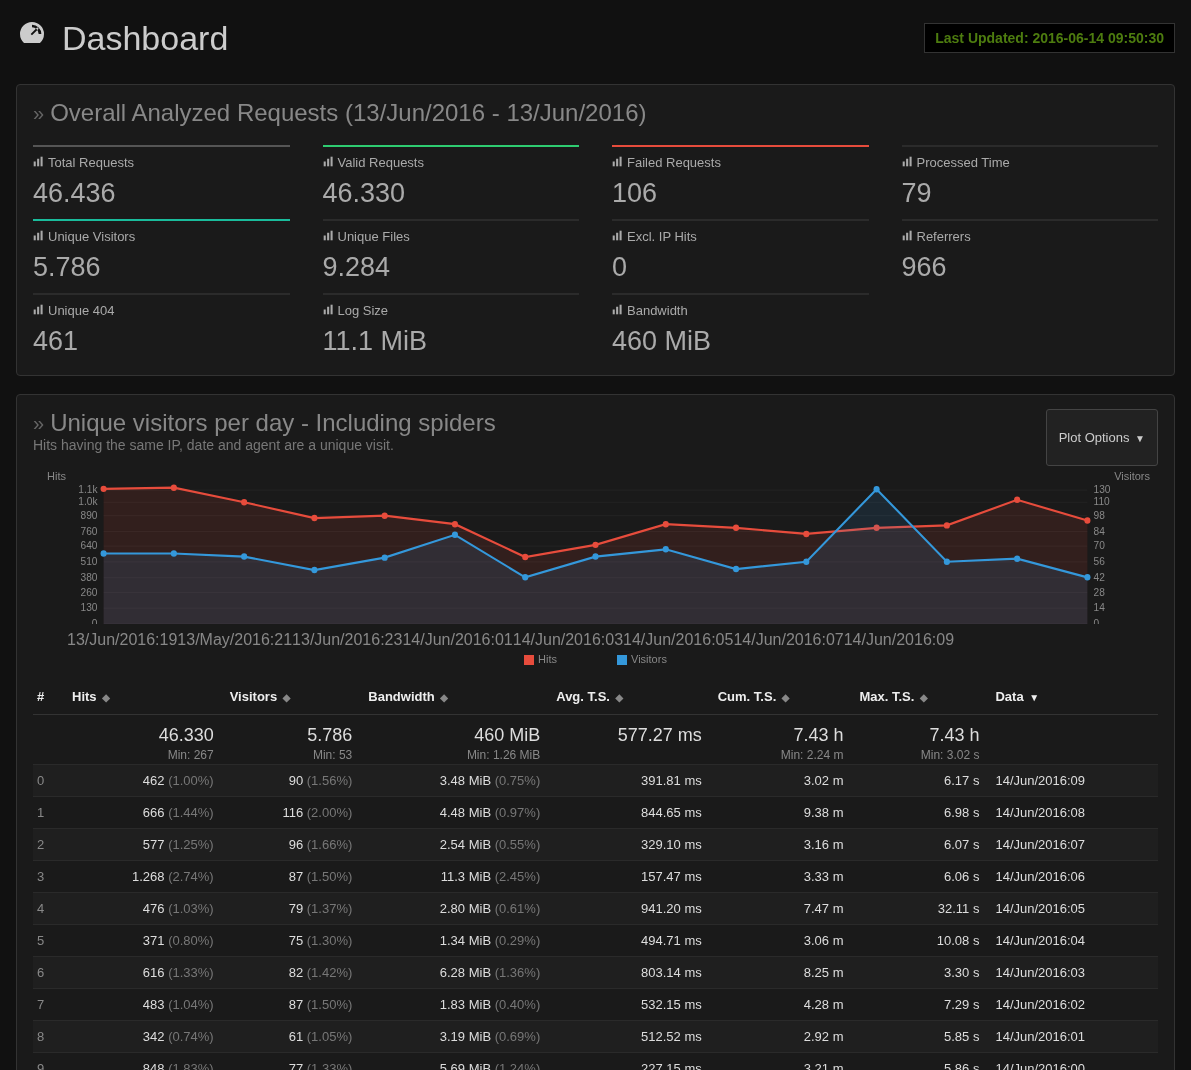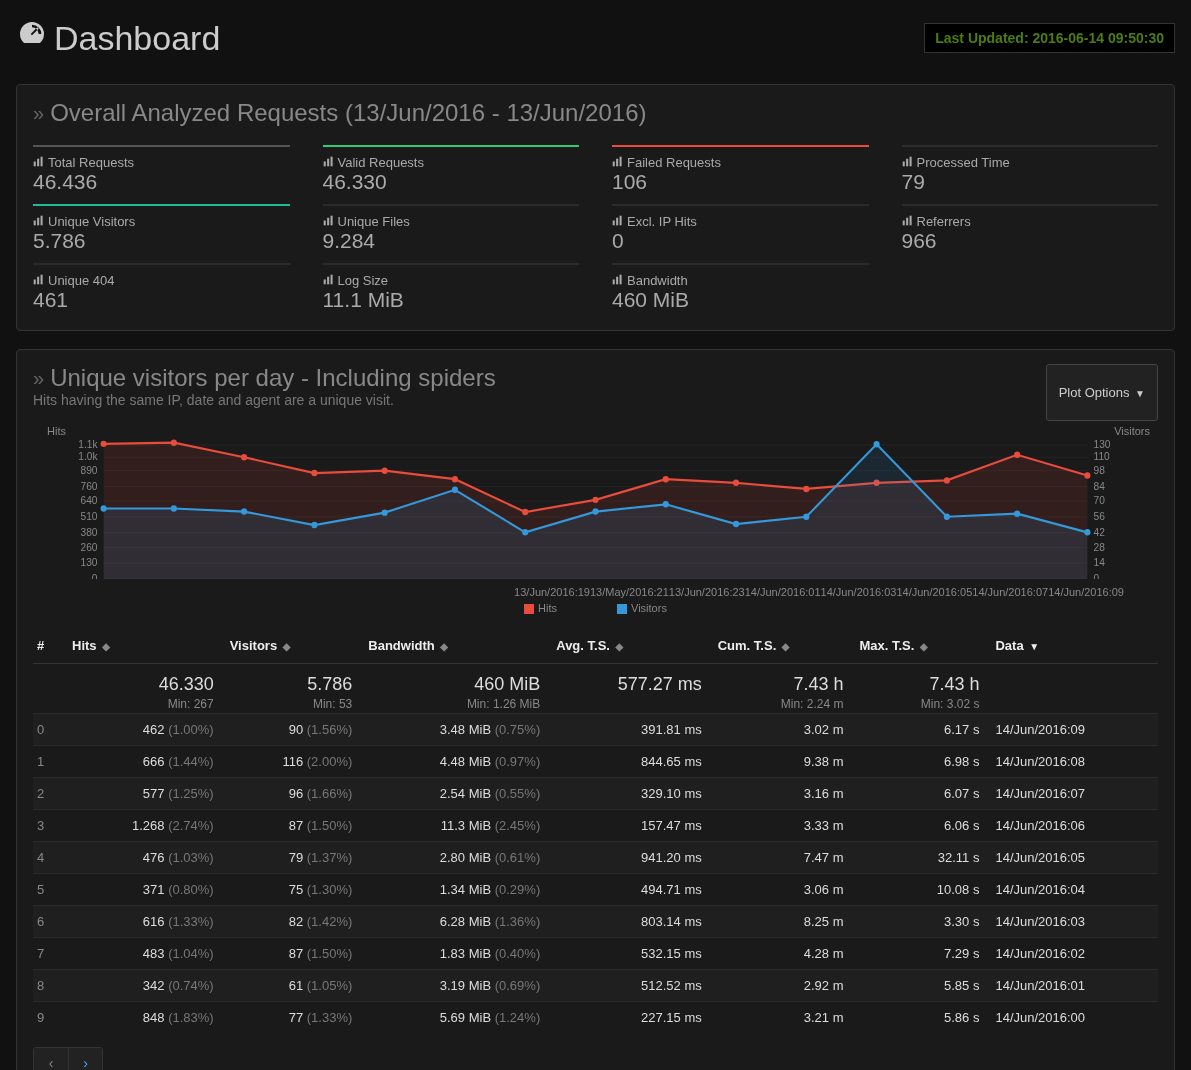--- a/index.html
+++ b/index.html
@@ -17,21 +17,21 @@
     align-items: center;
     padding: 18px 0 8px;
     margin-bottom: 8px;
   }
   .header h1 {
     font-size: 34px;
     font-weight: 400;
     color: #ccc;
     display: flex;
     align-items: center;
-    gap: 6px;
+    gap: 14px;
   }
   .dash-icon svg { width: 32px; height: 32px; fill: #ccc; }
   .last-updated {
     background: #000;
     border: 1px solid #333;
     padding: 6px 10px;
     color: #4d7c0f;
     font-size: 14px;
     font-weight: bold;
   }
@@ -72,23 +72,23 @@
   .stat.b-teal  { border-top-color: #1abc9c; }
   .stat-label {
     font-size: 13px;
     color: #aaa;
     display: flex;
     align-items: center;
     gap: 4px;
   }
   .stat-label svg { width: 11px; height: 11px; fill:#aaa; }
   .stat-value {
-    font-size: 21px;
+    font-size: 27px;
     color: #aaa;
-    margin-top: 0;
+    margin-top: 8px;
     font-weight: 300;
   }
   .panel-head-row{
     display:flex;
     justify-content:space-between;
     align-items:flex-start;
   }
   .plot-options {
     background: #222;
     border: 1px solid #444;
@@ -106,22 +106,22 @@
   .y-title-left, .y-title-right {
     position: absolute;
     top: -14px;
     font-size: 11px;
     color: #888;
   }
   .y-title-left { left: -20px; }
   .y-title-right { right: -26px; }
   .chart-x-labels {
     display:flex;
-    justify-content:flex-end;
-    font-size:11px;
+    justify-content:flex-start;
+    font-size:16px;
     color:#888;
     padding: 4px 0 0;
   }
   .axis-label-row {
     display:flex;
     gap:60px;
     justify-content:center;
     font-size:11px;
     color:#888;
     margin-top:4px;

